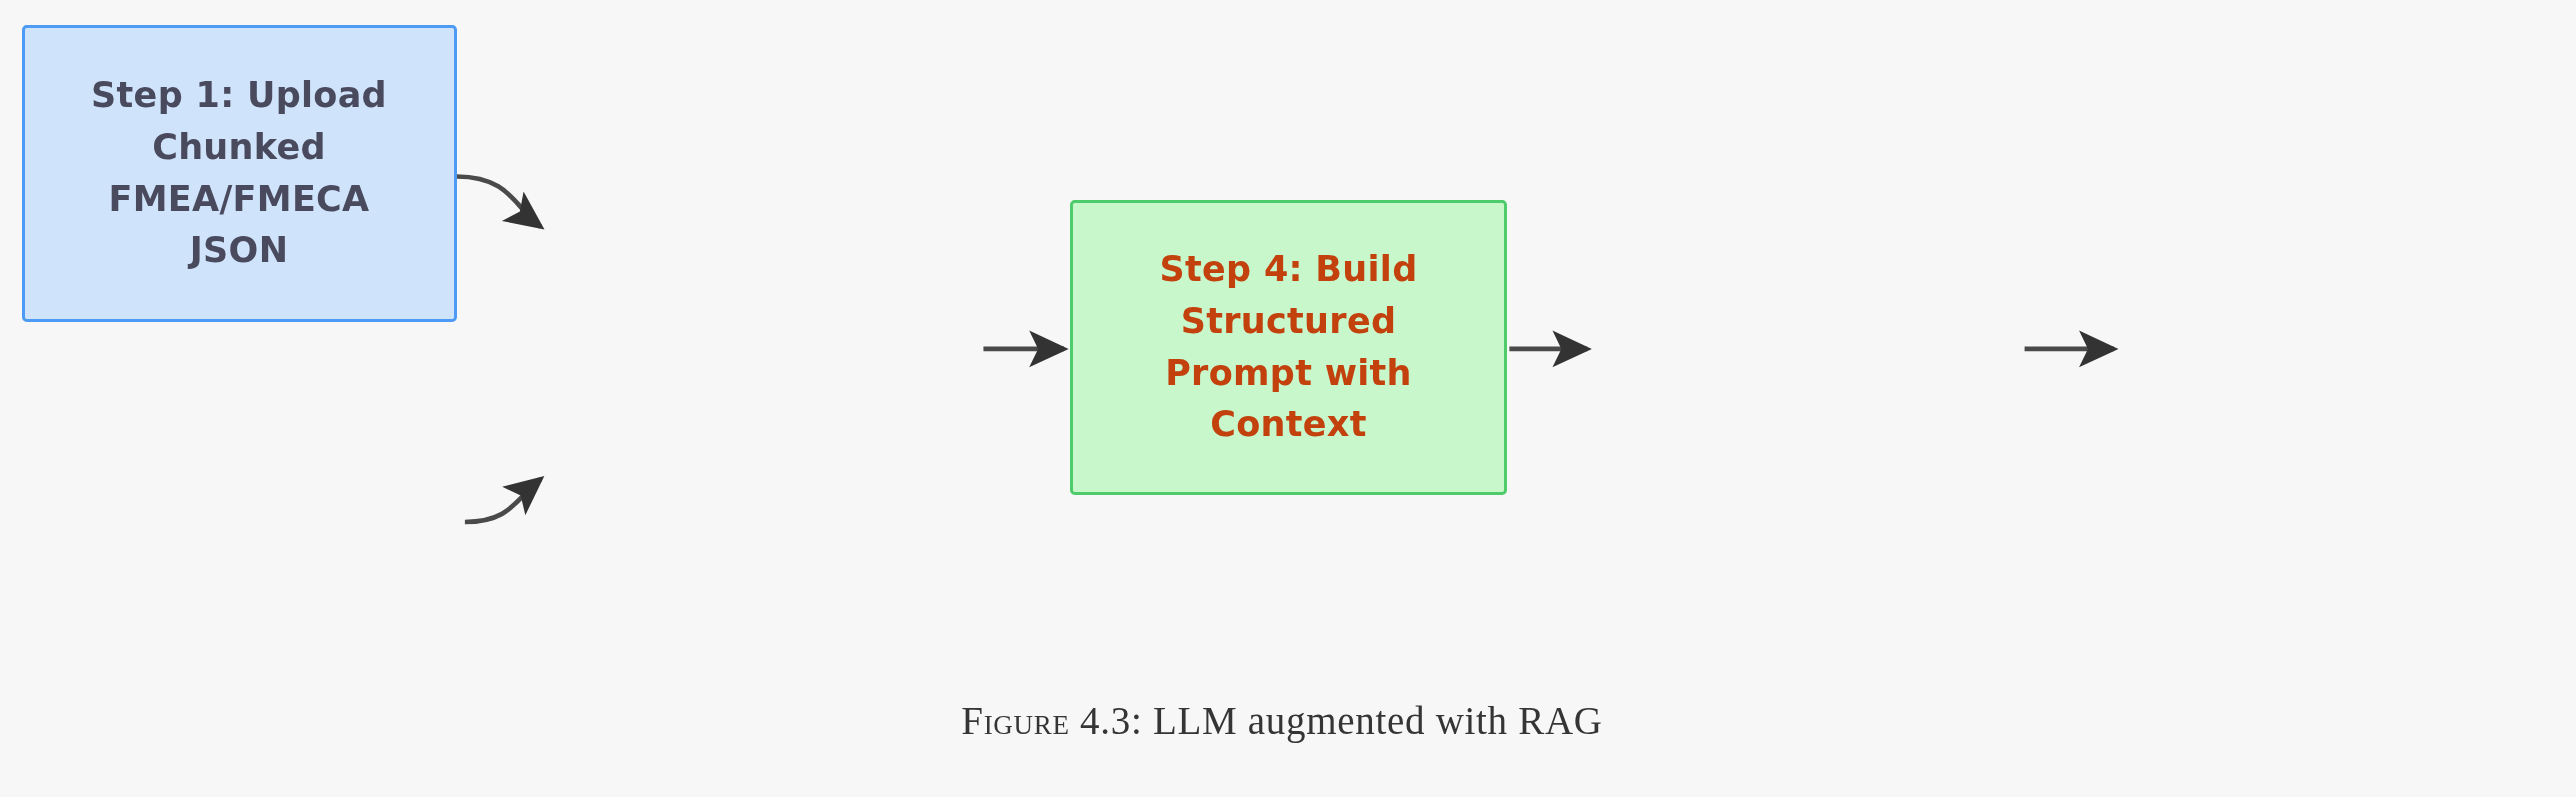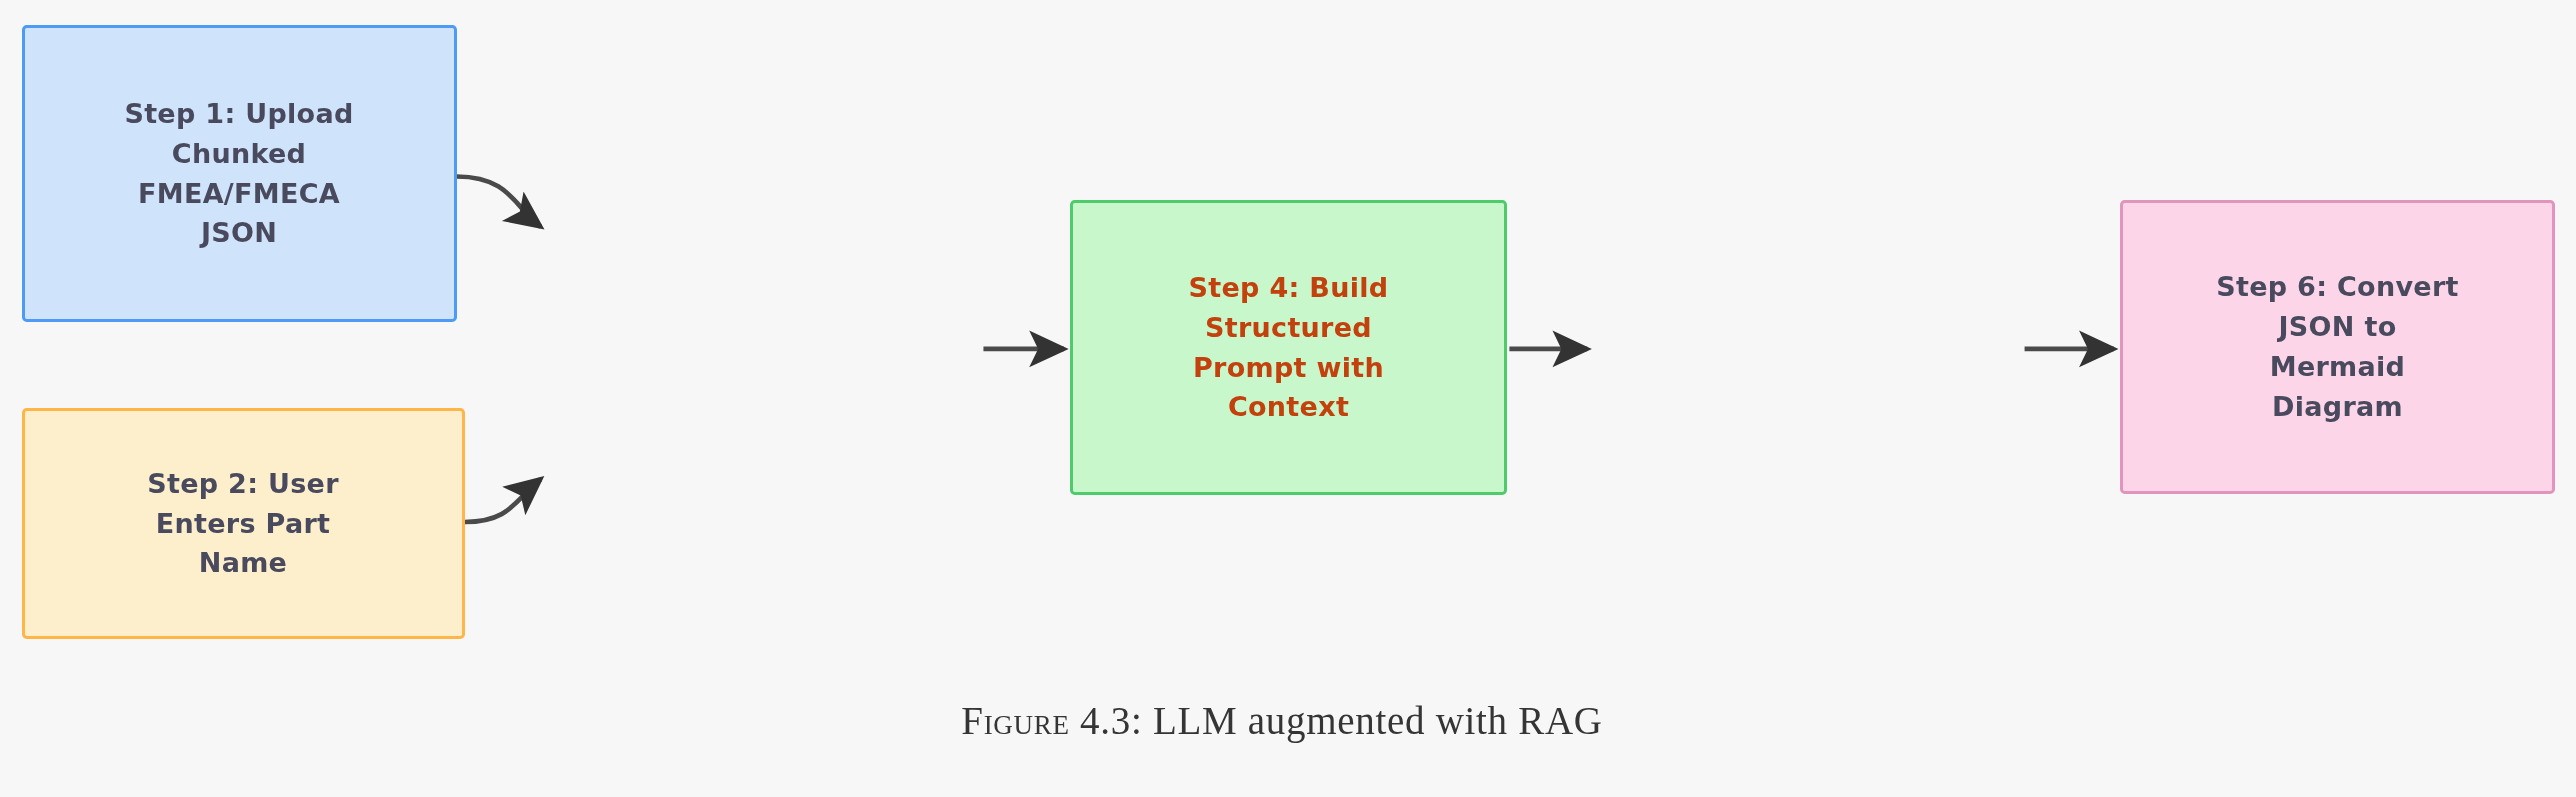--- a/index.html
+++ b/index.html
@@ -42,21 +42,21 @@
     display: flex;
     align-items: center;
     justify-content: center;
     text-align: center;
     padding: 4px 9.4px;
   }
 
   .node-label {
     font-family: "DejaVu Sans", sans-serif;
     font-weight: bold;
-    font-size: 27px;
+    font-size: 35px;
     line-height: 1.48;
     letter-spacing: 0.3px;
     color: #4a4a5e;
     white-space: pre-line;
   }
 
   
   #node-step1 { left: 21.5px;   top: 25px;  width: 435px; height: 297px; }
   #node-step2 { left: 21.5px;   top: 408px; width: 443px; height: 231px; }
   #node-step3 { left: 547px;  top: 200px; width: 435px; height: 295px; }
@@ -108,41 +108,30 @@
       <path d="M 3018,520 L 3151,520" fill="none" stroke="#4a4a4a" stroke-width="7" marker-end="url(#arrowhead)"></path>
     </svg>
 
     <div class="node" id="node-step1" style="background-color: rgb(207, 227, 251); border-color: rgb(77, 155, 245);">
       <span class="node-label" style="color: rgb(74, 74, 94);">Step 1: Upload
 Chunked
 FMEA/FMECA
 JSON</span>
     </div>
 
-    <div class="node" id="node-step2" style="background-color: rgb(253, 239, 204); border-color: rgb(255, 181, 71);">
-      <span class="node-label" style="color: rgb(74, 74, 94);">Step 2: User
-Enters Part
-Name</span>
-    </div>
 
 
     <div class="node" id="node-step4" style="background-color: rgb(200, 247, 204); border-color: rgb(78, 204, 108);">
       <span class="node-label" style="color: #c2410c;">Step 4: Build
 Structured
 Prompt with
 Context</span>
     </div>
 
 
-    <div class="node" id="node-step6" style="background-color: rgb(252, 214, 232); border-color: rgb(225, 149, 189);">
-      <span class="node-label" style="color: rgb(74, 74, 94);">Step 6: Convert
-JSON to
-Mermaid
-Diagram</span>
-    </div>
 
   </div>
 
   <div id="caption-wrap">
     <span class="caption"><span class="smallcaps-lead">Figure 4.3:</span> <span>LLM augmented with RAG</span></span>
   </div>
 
 </div>
 
 

